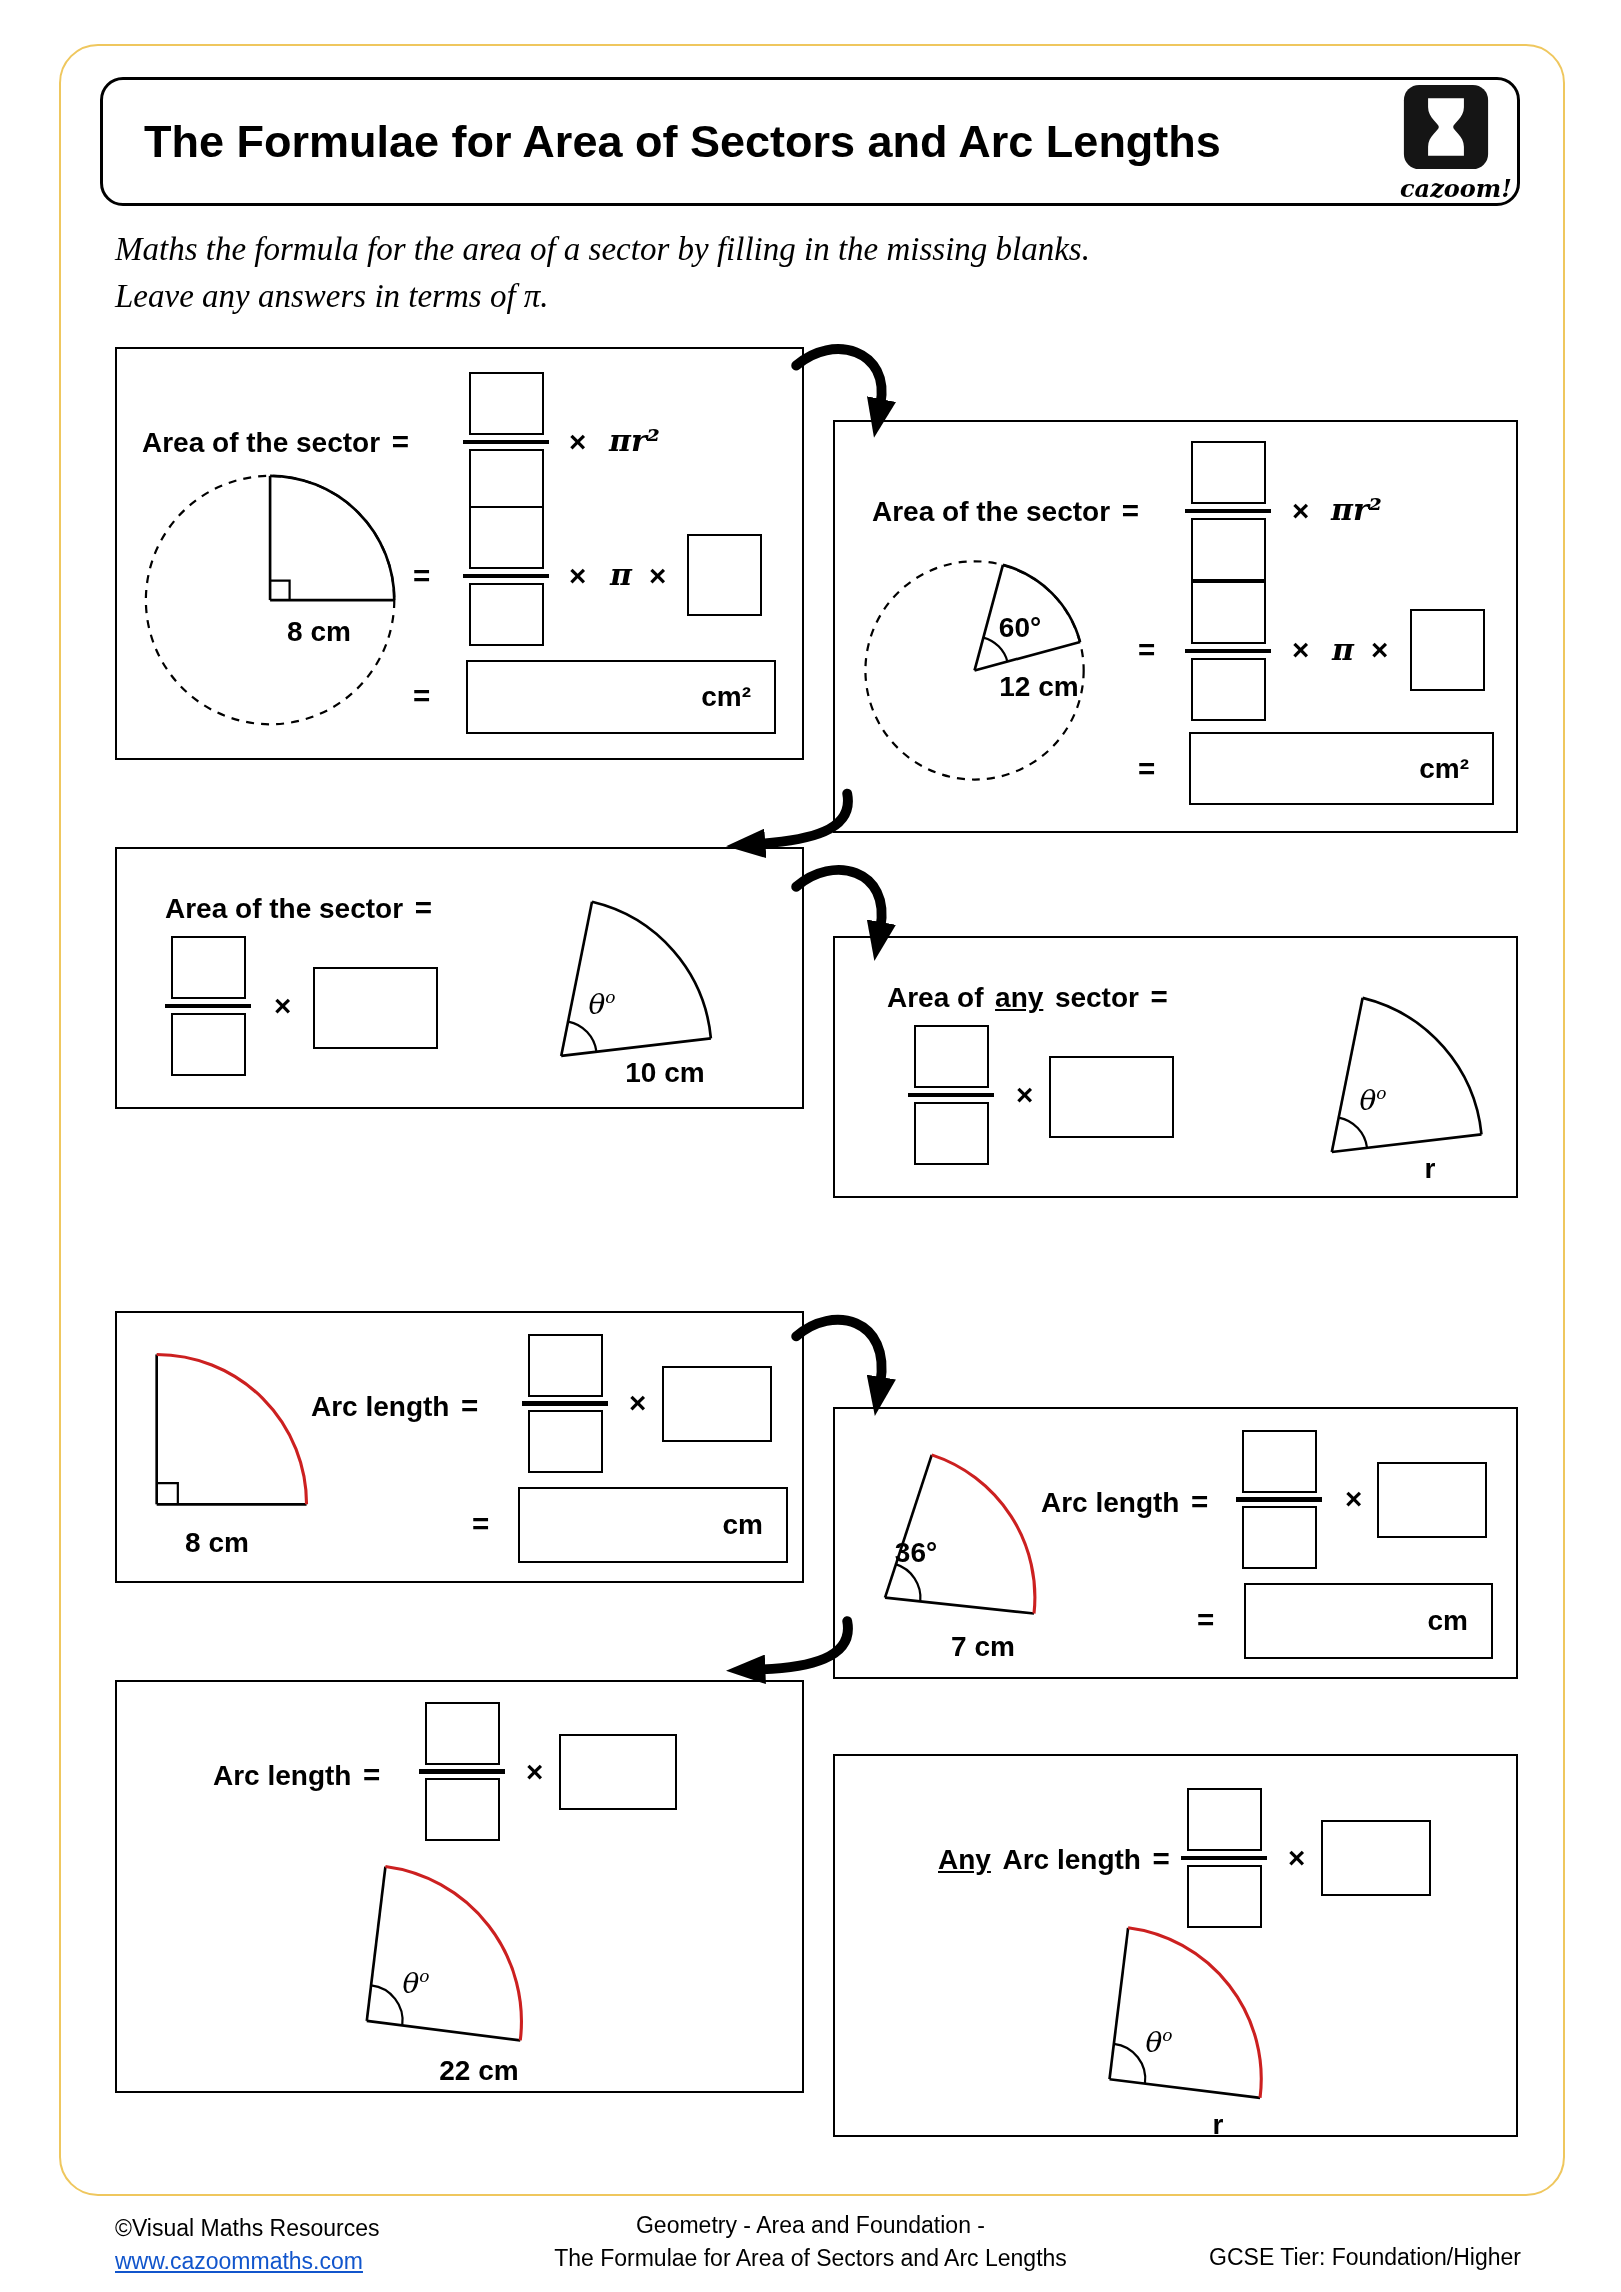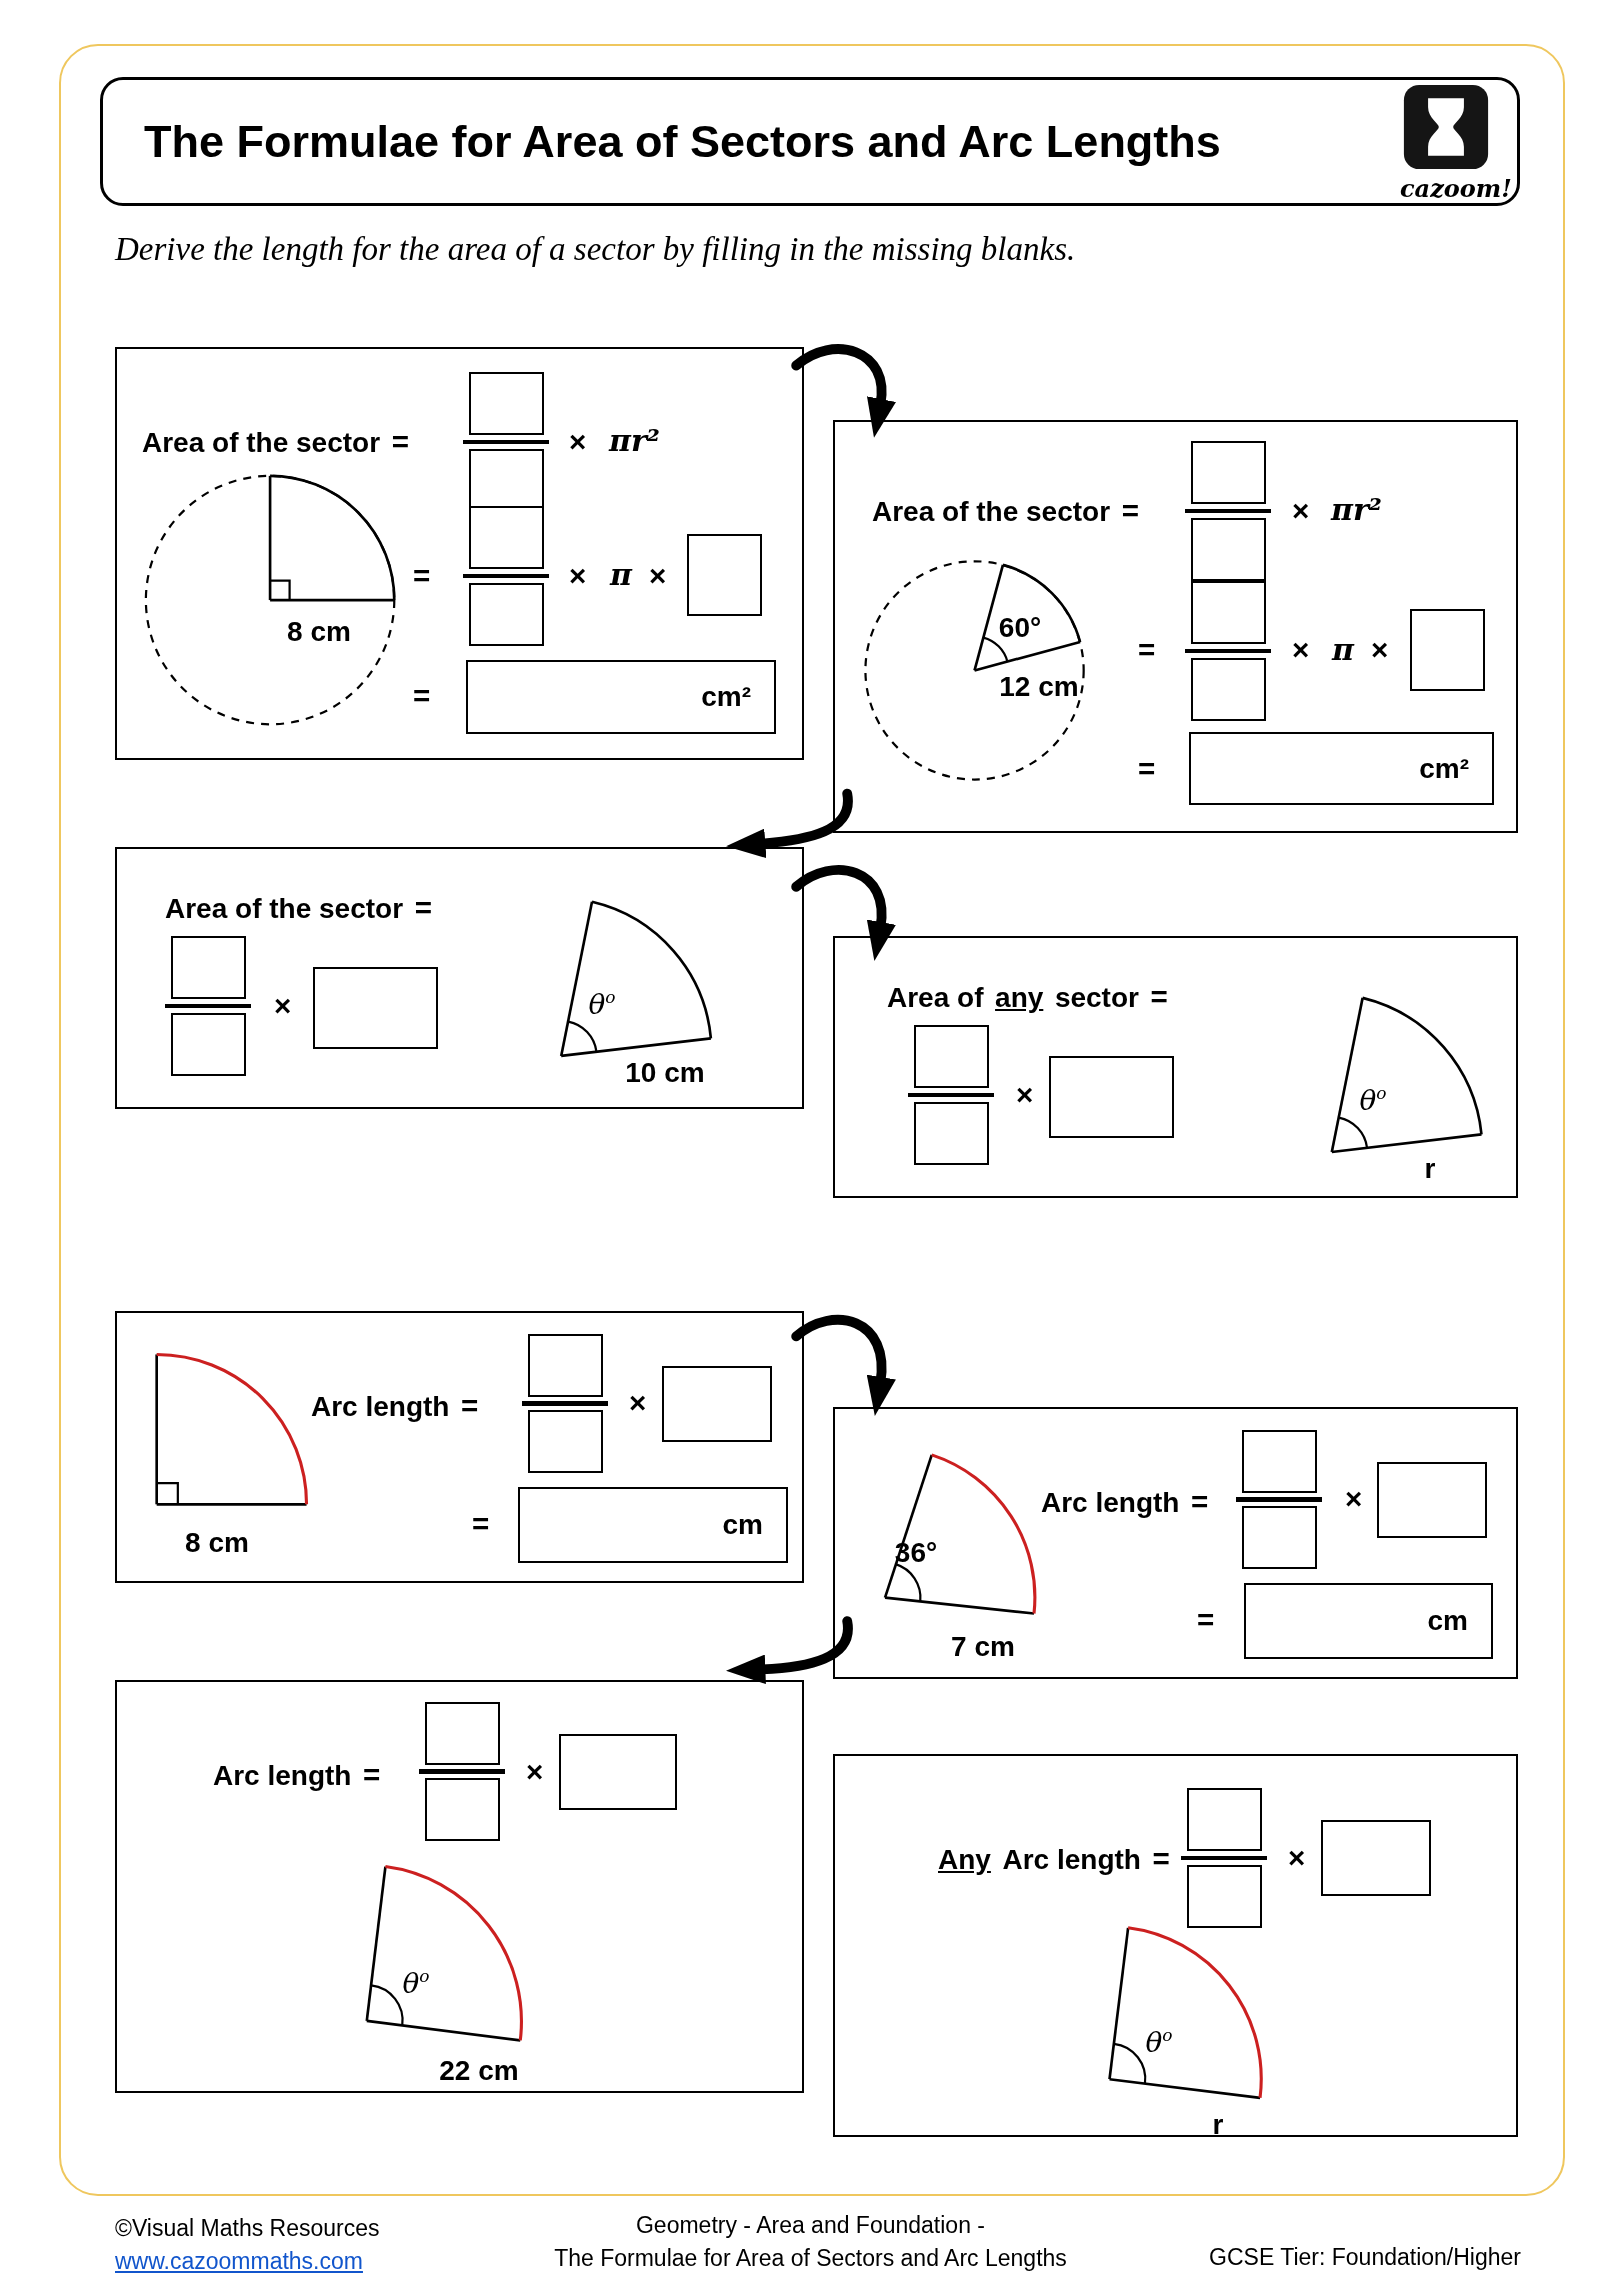--- a/index.html
+++ b/index.html
@@ -67,21 +67,22 @@
   </div>
   <div class="logo">
     <svg width="86" height="86" viewBox="0 0 96 96">
       <rect x="1" y="1" width="94" height="94" rx="17" fill="#151515"></rect>
       <path d="M28 16 h40 v10 c0 12 -12 18 -12 22 c0 4 12 10 12 22 v10 h-40 v-10 c0 -12 12 -18 12 -22 c0 -4 -12 -10 -12 -22 Z" fill="#ffffff"></path>
     </svg>
     <div class="brand">cazoom!</div>
   </div>
 
   <div class="instr" style="left:115px; top:226px;">
-    <div>Derive the length for the area of a sector by filling in the missing blanks.</div>
+    <div>Maths the formula for the area of a sector by filling in the missing blanks.</div>
+    <div>Leave any answers in terms of π.</div>
   </div>
 
   <div class="wbox" style="left:115px; top:347px; width:689px; height:413px;">
     <svg class="diagram" viewBox="0 0 769 461">
       <circle class="dash" cx="171" cy="283" r="140"></circle>
       <path class="solid" d="M 171 283 L 171 143"></path>
       <path class="solid" d="M 171 283 L 311 283"></path>
       <path class="solid" d="M 171 143 A 140 140 0 0 1 311 283"></path>
       <path class="thin" d="M 171 261 H 193 V 283"></path>
     </svg>

